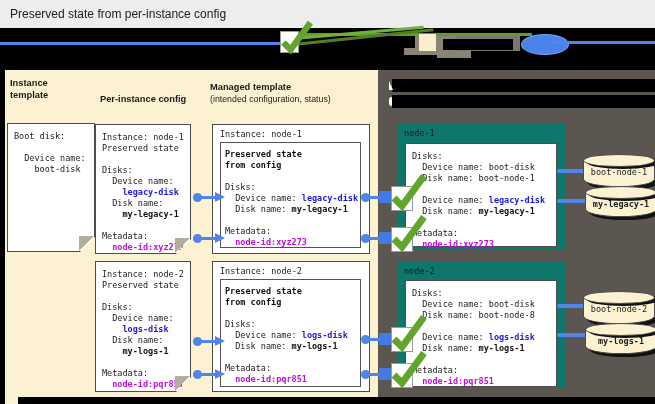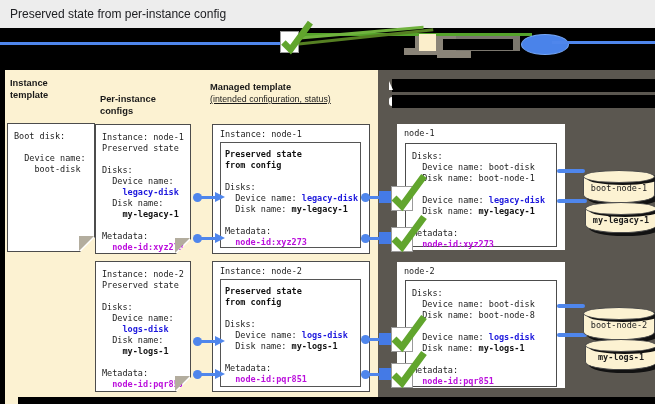--- a/index.html
+++ b/index.html
@@ -22,21 +22,21 @@
   .beige-swatch{background:#fbeecb;}
   .blue-ellipse{background:#4a83ea;border:1px solid #74a5f4;border-radius:50%;}
 
   
   #beige-panel{left:5px;top:70px;width:373px;height:327px;background:#fcf2d2;}
   #dark-panel{left:378px;top:70px;width:277px;height:327px;background:#5b5750;}
   #bottom-bar{left:18px;top:397px;width:637px;height:7px;background:#000;}
   #bottom-sliver{left:5px;top:397px;width:13px;height:7px;background:#fcf2d2;}
 
   .col-hdr{font-size:9.3px;font-weight:bold;color:#1a1a1a;line-height:12px;}
-  .col-hdr .sub{font-weight:normal;font-size:8.8px;text-decoration:underline;}
+  .col-hdr .sub{font-weight:normal;font-size:8.8px;}
 
   
   .redact{background:#000;}
   .frag{background:#fff;}
 
   
   .mono,.ln span{font-family:"DejaVu Sans Mono",monospace;font-size:8.5px;color:#1c1c1c;white-space:pre;}
   .ln{height:11px;line-height:11px;}
   .ln span.blue{color:#1d18dd;font-weight:bold;}
   .ln span.magenta{color:#bb10dc;font-weight:bold;}
@@ -49,42 +49,42 @@
   .fold{position:absolute;right:0;bottom:0;width:15px;height:15px;background:#b3ad9e;
         clip-path:polygon(0 0,100% 0,0 100%);}
 
   
   .box{background:#fff;border:1.5px solid #4c4c4c;}
   .inner{position:absolute;background:#fff;border:1.5px solid #555;}
   .inner .pad{position:absolute;left:4px;top:3px;right:2px;}
   .box-hdr{position:absolute;left:7px;top:4px;}
 
   
-  .vm{background:#ffffff;}
+  .vm{background:#0f766e;}
   .vm .inner{border:1.5px solid #4c4c4c;}
   .vm .inner .pad{left:6px;top:4px;}
 
   
   .dot{width:9px;height:9px;border-radius:50%;background:#4f86ec;}
   .cline{height:3.5px;background:#4f86ec;}
   .dline{height:4px;background:#4f86ec;border-radius:2px;}
   .sq{width:12px;height:12px;background:#447ae6;}
   .arr{width:0;height:0;border-top:5px solid transparent;border-bottom:5px solid transparent;
        border-left:10px solid #4f86ec;}
 
   
   .cb{width:20px;height:23px;background:#fff;border:1.5px solid #9a9a9a;}
   .cb svg{position:absolute;left:-4px;top:-14px;width:40px;height:40px;overflow:visible;}
   .cb-sm{width:17px;height:20px;background:#fff;border:1.5px solid #9a9a9a;}
   .cb-sm svg{position:absolute;left:-3px;top:-12px;width:36px;height:36px;overflow:visible;}
 
   
   .cyl{position:absolute;background:#fcf2d2;border:1.4px solid #4a4a4a;border-top:none;
        border-radius:0 0 35px 35px / 0 0 8px 8px;box-shadow:4px 3px 0 #121212;
-       text-align:center;margin-top:16px;}
+       text-align:center;}
   .cyl::before{content:"";position:absolute;left:-1.4px;top:-6px;width:100%;height:11px;
        background:#fcf2d2;border:1.4px solid #4a4a4a;border-radius:50%;box-shadow:4px 2px 0 #121212;}
   .cyl-label{position:relative;display:block;margin-top:7px;
        font-family:"DejaVu Sans Mono",monospace;font-size:8.5px;color:#1c1c1c;}
   .cyl-label[data-weight="bold"]{font-weight:bold;}
 </style>
 </head>
 <body>
 
 <div id="stage">
@@ -109,21 +109,21 @@
       <svg viewBox="0 0 40 40">
           <path d="M6 25 L14 33 L36 3" fill="none" stroke="#61a52d" stroke-width="7"></path>
         </svg>
     </div>
   </div>
 
   <div class="abs" id="beige-panel"></div>
   <div class="abs" id="dark-panel"></div>
 
   <div class="abs col-hdr" style="left:10px;top:77px;width:62px;">Instance template</div>
-  <div class="abs col-hdr" style="left:100px;top:93px;width:88px;">Per-instance configs</div>
+  <div class="abs col-hdr" style="left:100px;top:93px;width:88px;">Per-instance config</div>
   <div class="abs col-hdr" style="left:210px;top:81px;width:170px;">
     <div>Managed template</div>
     <div class="sub">(intended configuration, status)</div>
   </div>
 
   <div class="abs redact" style="left:392px;top:79px;width:263px;height:13px;"></div>
   <div class="abs redact" style="left:392px;top:95px;width:263px;height:13px;"></div>
   <div class="abs frag" style="left:389px;top:81px;width:4px;height:9px;clip-path:polygon(0 0,100% 100%,0 100%);"></div>
   <div class="abs frag" style="left:389px;top:97px;width:3px;height:9px;border-radius:3px 0 0 3px;"></div>
 

